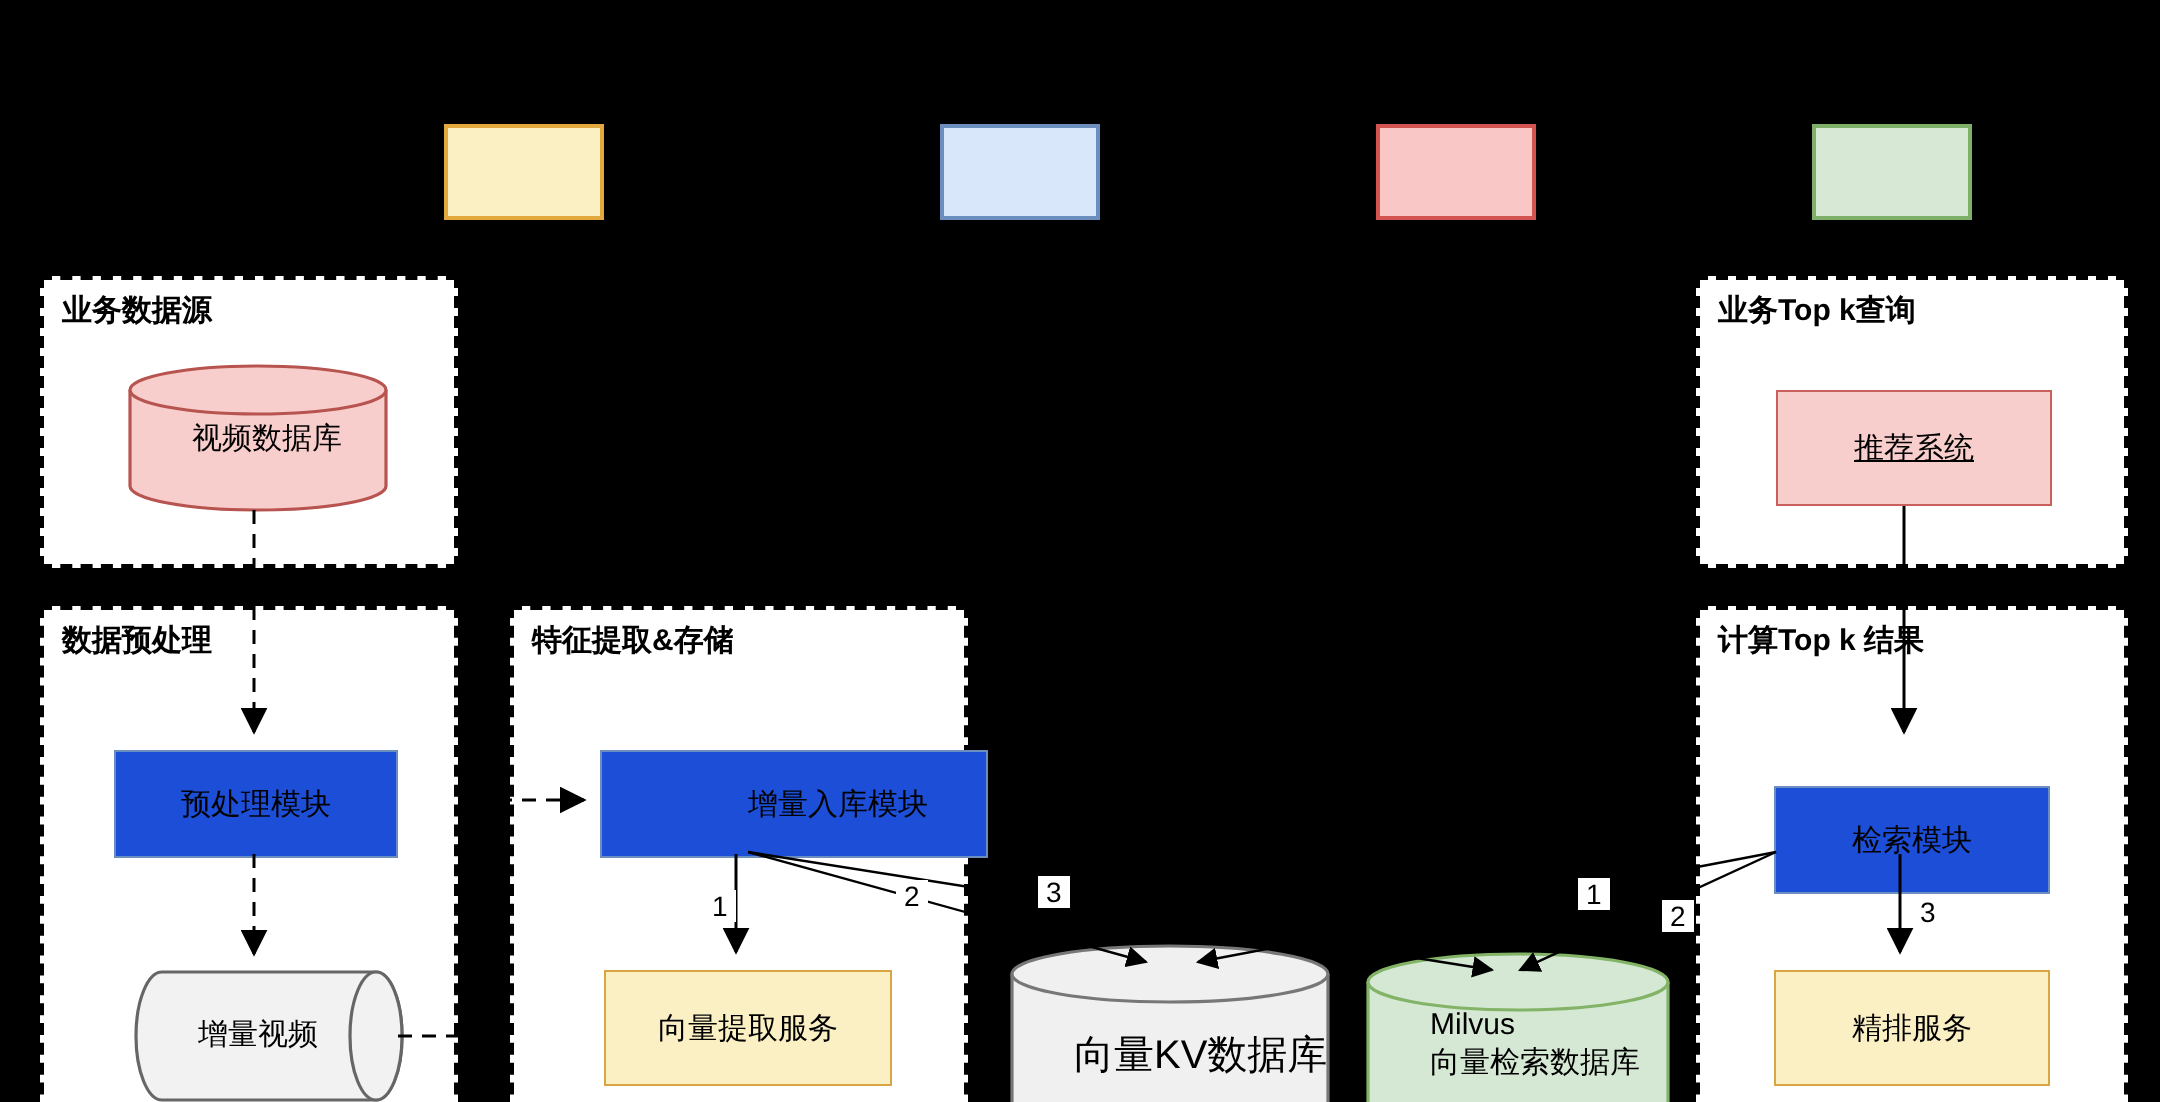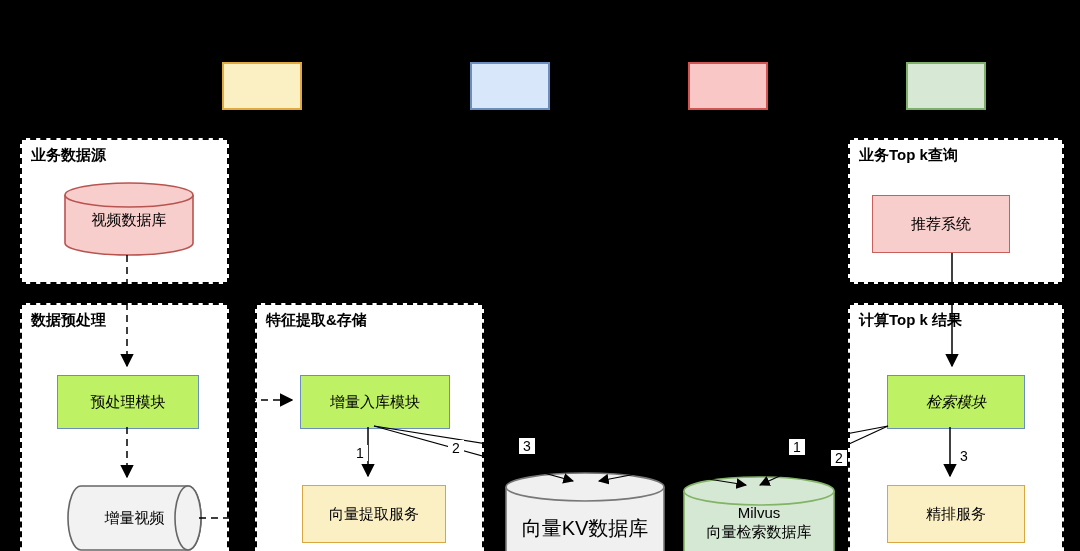--- a/index.html
+++ b/index.html
@@ -9,28 +9,28 @@
   
   .legend-swatch{position:absolute;top:14px;width:76px;height:44px;border:2px solid #000;}
 
   
   .dashed-box{position:absolute;background:#fff;border:2px dashed #000;z-index:1;}
   .box-title{position:absolute;top:6px;left:9px;font-weight:bold;font-size:15px;color:#000;white-space:nowrap;}
 
   
   .node{position:absolute;display:flex;align-items:center;justify-content:center;
         font-size:15px;color:#000;border:1.5px solid;text-align:center;z-index:2;}
-  .blue{background:#bef264;border-color:#6C8EBF;}
+  .blue{background:#1d4ed8;border-color:#6C8EBF;}
   .yellow{background:#FBEFC4;border-color:#D9A741;}
   .pink{background:#F8CECC;border-color:#C9605B;}
 
   
   .cyl{position:absolute;z-index:2;}
   .cyl svg{display:block;}
-  .cyl-label{position:absolute;left:0;width:100%;text-align:center;font-size:15px;color:#000;line-height:1.25;}
+  .cyl-label{position:absolute;left:0;width:100%;font-size:15px;color:#000;line-height:1.25;padding-left:32px;}
 
   
   .num-chip{position:absolute;z-index:4;background:#fff;color:#000;font-size:14px;
             line-height:1;padding:1px 4px;}
 
   
   .links{position:absolute;left:0;top:0;z-index:3;pointer-events:none;}
   .solid-line{stroke:#000;stroke-width:1.5;fill:none;}
   .dash-line{stroke:#000;stroke-width:1.5;fill:none;stroke-dasharray:7 5;}
   .thin-line{stroke:#000;stroke-width:1.2;fill:none;}
@@ -51,44 +51,44 @@
       <svg width="130" height="76" viewBox="0 0 130 76">
         <path d="M1 14 V62 A64 12 0 0 0 129 62 V14" fill="#F8CECC" stroke="#B85450" stroke-width="1.6"></path>
         <ellipse cx="65" cy="14" rx="64" ry="12" fill="#F8CECC" stroke="#B85450" stroke-width="1.6"></ellipse>
       </svg>
       <div class="cyl-label" style="top:30px;">视频数据库</div>
     </div>
   </div>
 
   <div class="dashed-box" style="left:848px;top:90px;width:212px;height:142px;">
     <div class="box-title">业务Top k查询</div>
-    <div class="node pink" style="left:22px;top:55px;width:136px;height:56px;">推荐系统</div>
+    <div class="node pink" style="left:38px;top:55px;width:136px;height:56px;text-decoration:underline;">推荐系统</div>
   </div>
 
   <div class="dashed-box" style="left:20px;top:255px;width:205px;height:280px;">
     <div class="box-title">数据预处理</div>
     <div class="node blue" style="left:35px;top:70px;width:140px;height:52px;">预处理模块</div>
     <div class="cyl" style="left:45px;top:180px;width:135px;height:47px;">
       <svg width="135" height="66" viewBox="0 0 135 66">
         <path d="M121 1 H14 A13 32 0 0 0 14 65 H121 A13 32 0 0 0 121 1 Z" fill="#F2F2F2" stroke="#666" stroke-width="1.6"></path>
         <ellipse cx="121" cy="33" rx="13" ry="32" fill="#F2F2F2" stroke="#666" stroke-width="1.6"></ellipse>
       </svg>
       <div class="cyl-label" style="top:24px;">增量视频</div>
     </div>
   </div>
 
   <div class="dashed-box" style="left:255px;top:255px;width:225px;height:280px;">
     <div class="box-title">特征提取&amp;存储</div>
-    <div class="node blue" style="left:43px;top:70px;width:148px;height:52px;">增量入库模块</div>
+    <div class="node blue" style="left:43px;top:70px;width:148px;height:52px;padding-left:44px;">增量入库模块</div>
     <div class="node yellow" style="left:45px;top:180px;width:142px;height:56px;">向量提取服务</div>
   </div>
 
   <div class="dashed-box" style="left:848px;top:255px;width:212px;height:280px;">
     <div class="box-title">计算Top k 结果</div>
-    <div class="node blue" style="left:37px;top:70px;width:136px;height:52px;font-style:italic;">检索模块</div>
+    <div class="node blue" style="left:37px;top:88px;width:136px;height:52px;">检索模块</div>
     <div class="node yellow" style="left:37px;top:180px;width:136px;height:56px;">精排服务</div>
   </div>
 
   <div class="cyl" style="left:505px;top:424px;width:160px;height:96px;">
     <svg width="160" height="96" viewBox="0 0 160 96">
       <path d="M1 15 V81 A79 14 0 0 0 159 81 V15" fill="#F0F0F0" stroke="#777" stroke-width="1.6"></path>
       <ellipse cx="80" cy="15" rx="79" ry="14" fill="#F0F0F0" stroke="#777" stroke-width="1.6"></ellipse>
     </svg>
     <div class="cyl-label" style="top:44px;font-size:20px;">向量KV数据库</div>
   </div>

